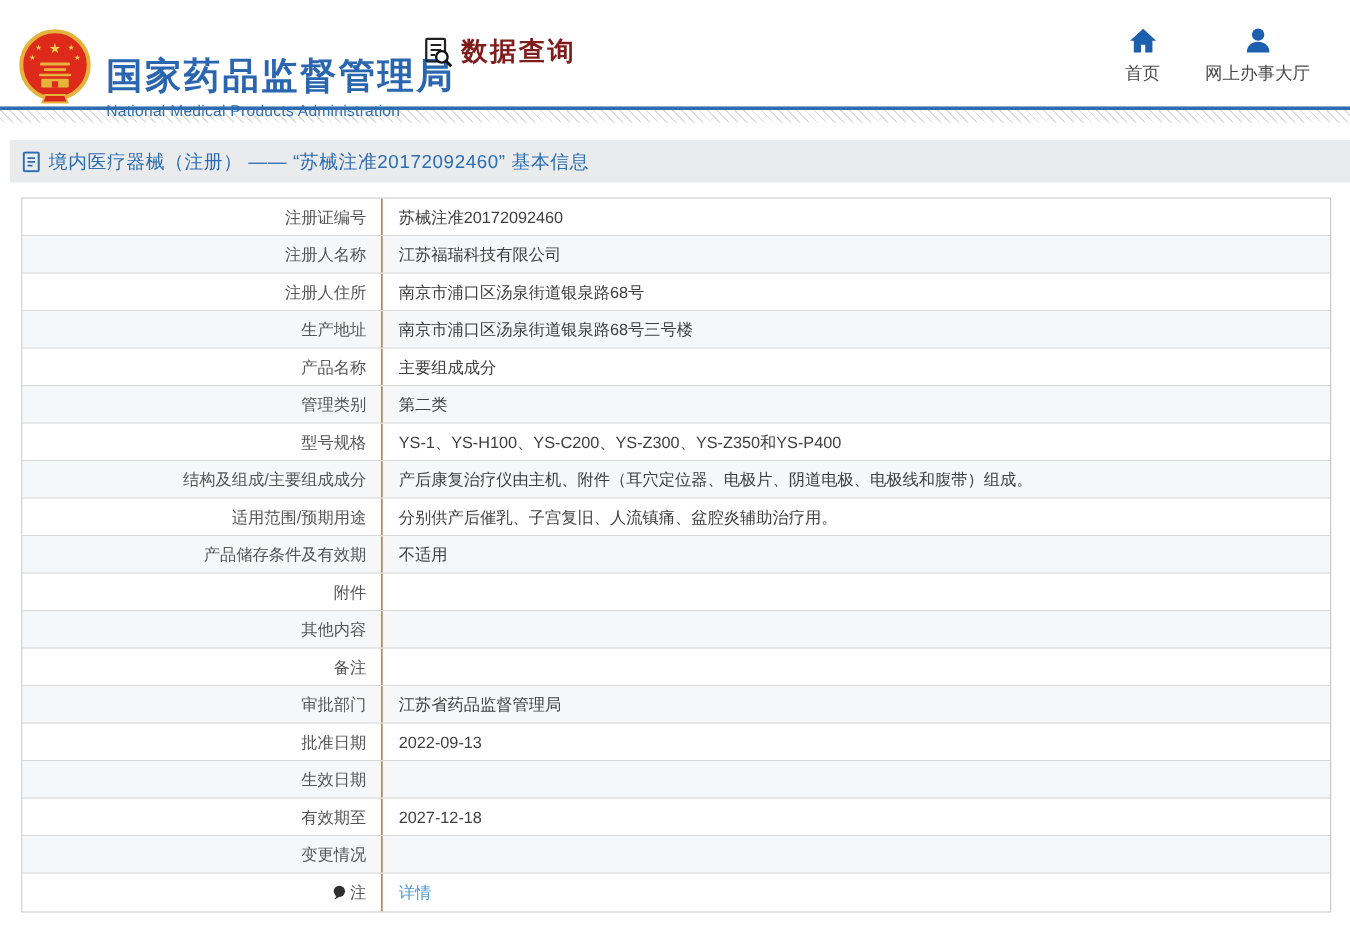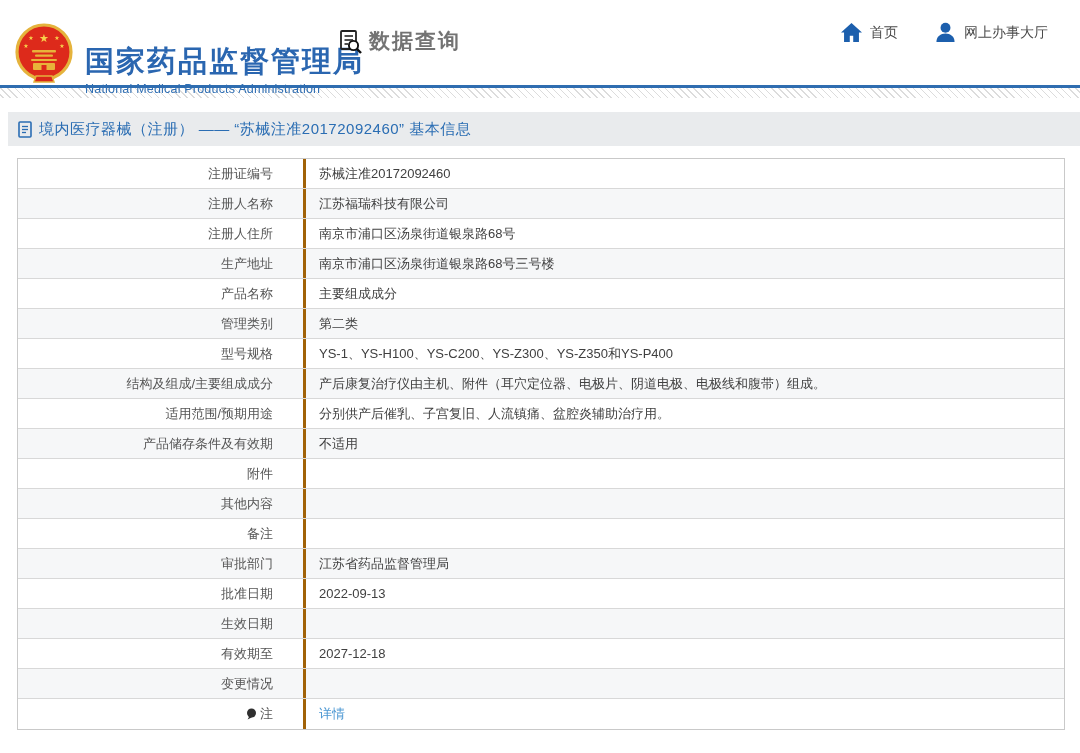--- a/index.html
+++ b/index.html
@@ -8,43 +8,43 @@
 
   
   .site-header { position:relative; height:85px; background:#ffffff; }
 
   .logo-block { position:absolute; left:14px; top:12px; display:flex; align-items:center; gap:11px; cursor:pointer; }
   .emblem { width:60px; height:62px; }
   .org-cn { font-size:29px; font-weight:bold; color:#2a66b0; letter-spacing:2px; line-height:1.1;margin-top:34px; }
   .org-en { font-size:12.5px; color:#2f6eb3; margin-top:4px; letter-spacing:0.2px; }
 
   .data-query { position:absolute; left:337px; top:27px; display:flex; align-items:center; gap:5px; cursor:pointer; }
-  .data-query .dq-label { font-size:21px; font-weight:600; color:#737373; letter-spacing:2px; }
+  .data-query .dq-label { font-size:21px; font-weight:600; color:#7f1d1d; letter-spacing:2px; }
 
   .top-nav { position:absolute; right:32px; top:22px; display:flex; gap:36px; }
-  .nav-item { display:flex; flex-direction:row; align-items:center; gap:7px; cursor:pointer; }
+  .nav-item { display:flex; flex-direction:column; align-items:center; gap:7px; cursor:pointer; }
   .nav-item .nav-label { font-size:14px; color:#4a4a4a; }
 
   
   .blue-line { height:3px; background:#2f6db0; }
   .hatch-band { height:10px;
     background:repeating-linear-gradient(45deg,#ffffff 0px,#ffffff 2px,#dcdcdc 2px,#dcdcdc 3px,#ffffff 3px,#ffffff 5px); }
 
   
   .breadcrumb-bar { margin:14px 0 0 8px; height:34px; background:#e9ebed;
     display:flex; align-items:center; gap:7px; padding-left:10px; }
   .breadcrumb-text { font-size:15px; color:#2a6db3; letter-spacing:0.5px; }
 
   
   .info-table { margin:12px 15px 0 17px; border:1px solid #c9c9c9; background:#fff; }
   .trow { display:flex; height:30px; border-bottom:1px solid #d8d8d8; background:#ffffff; }
   .trow:last-child { border-bottom:none; }
   .trow:nth-child(even) { background:#f6f7f8; }
-  .cell-label { width:288px; border-right:3px solid #a16207; display:flex; align-items:center;
-    justify-content:flex-end; padding-right:30px; color:#555; font-size:13px; gap:3px; }
+  .cell-label { width:288px; border-right:1px solid #a16207; display:flex; align-items:center;
+    justify-content:flex-end; padding-right:12px; color:#555; font-size:13px; gap:3px; }
   .cell-value { flex:1; display:flex; align-items:center; padding-left:13px; color:#404040; font-size:13px; }
   .detail-link { color:#4a96d2; cursor:pointer; }
   .note-bullet { width:11px; height:12px; display:inline-block; }
 </style>
 </head>
 <body>
 
 <div class="site-header">
 
   <div class="logo-block">

